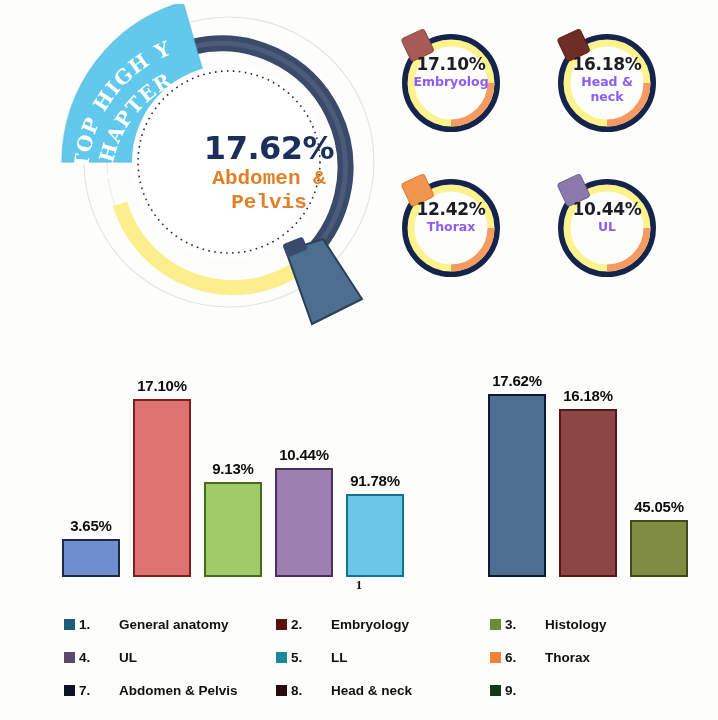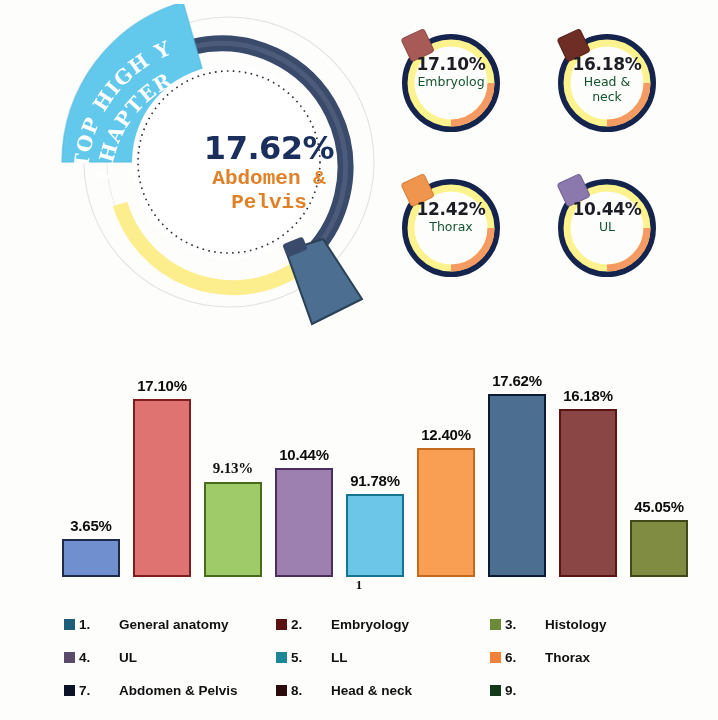--- a/index.html
+++ b/index.html
@@ -69,22 +69,22 @@
   .mini-pct {
     font-size: 17px;
     font-weight: bold;
     color: #1d1d26;
     letter-spacing: -0.3px;
     line-height: 1.1;
     font-family: "DejaVu Sans", sans-serif;
   }
   .mini-name {
     font-size: 12.5px;
-    font-weight: normal;
-    color: #14532d;
+    font-weight: bold;
+    color: #8b5cf6;
     line-height: 1.12;
     margin-top: 1px;
     font-family: "DejaVu Sans", sans-serif;
   }
 
   
   #barchart {
     position: absolute;
     left: 0;
     top: 332px;
@@ -259,35 +259,31 @@
 <div id="barchart">
     <div class="bar-slot" style="left: 62px; height: 208px;">
       <div class="bar-value" style="bottom: 43px;">3.65%</div>
       <div class="bar-rect" title="General anatomy: 3.65%" style="height: 38px; background: rgb(111, 143, 206); border: 2px solid rgb(29, 42, 74);"></div>
     </div>
     <div class="bar-slot" style="left: 133px; height: 208px;">
       <div class="bar-value" style="bottom: 183px;">17.10%</div>
       <div class="bar-rect" title="Embryology: 17.10%" style="height: 178px; background: rgb(223, 115, 113); border: 2px solid rgb(125, 31, 31);"></div>
     </div>
     <div class="bar-slot" style="left: 204px; height: 208px;">
-      <div class="bar-value" style="bottom: 100px; font-family: Liberation Serif, serif;">9.13%</div>
+      <div class="bar-value" style="bottom: 100px;">9.13%</div>
       <div class="bar-rect" title="Histology: 9.13%" style="height: 95px; background: rgb(159, 204, 105); border: 2px solid rgb(74, 106, 29);"></div>
     </div>
     <div class="bar-slot" style="left: 275px; height: 208px;">
       <div class="bar-value" style="bottom: 114px;">10.44%</div>
       <div class="bar-rect" title="UL: 10.44%" style="height: 109px; background: rgb(157, 127, 176); border: 2px solid rgb(74, 47, 92);"></div>
     </div>
     <div class="bar-slot" style="left: 346px; height: 208px;">
       <div class="bar-value" style="bottom: 88px;">91.78%</div>
       <div class="bar-rect" title="LL: 7.96%" style="height: 83px; background: rgb(108, 198, 232); border: 2px solid rgb(21, 117, 142);"></div>
     </div>
-    <div class="bar-slot" style="left: 417px; height: 208px;">
-      <div class="bar-value" style="bottom: 134px;">12.40%</div>
-      <div class="bar-rect" title="Thorax: 12.40%" style="height: 129px; background: rgb(249, 159, 84); border: 2px solid rgb(196, 106, 30);"></div>
-    </div>
     <div class="bar-slot" style="left: 488px; height: 208px;">
       <div class="bar-value" style="bottom: 188px;">17.62%</div>
       <div class="bar-rect" title="Abdomen &amp; Pelvis: 17.62%" style="height: 183px; background: rgb(76, 110, 144); border: 2px solid rgb(13, 26, 51);"></div>
     </div>
     <div class="bar-slot" style="left: 559px; height: 208px;">
       <div class="bar-value" style="bottom: 173px;">16.18%</div>
       <div class="bar-rect" title="Head &amp; neck: 16.18%" style="height: 168px; background: rgb(138, 70, 68); border: 2px solid rgb(90, 20, 18);"></div>
     </div>
     <div class="bar-slot" style="left: 630px; height: 208px;">
       <div class="bar-value" style="bottom: 62px;">45.05%</div>

